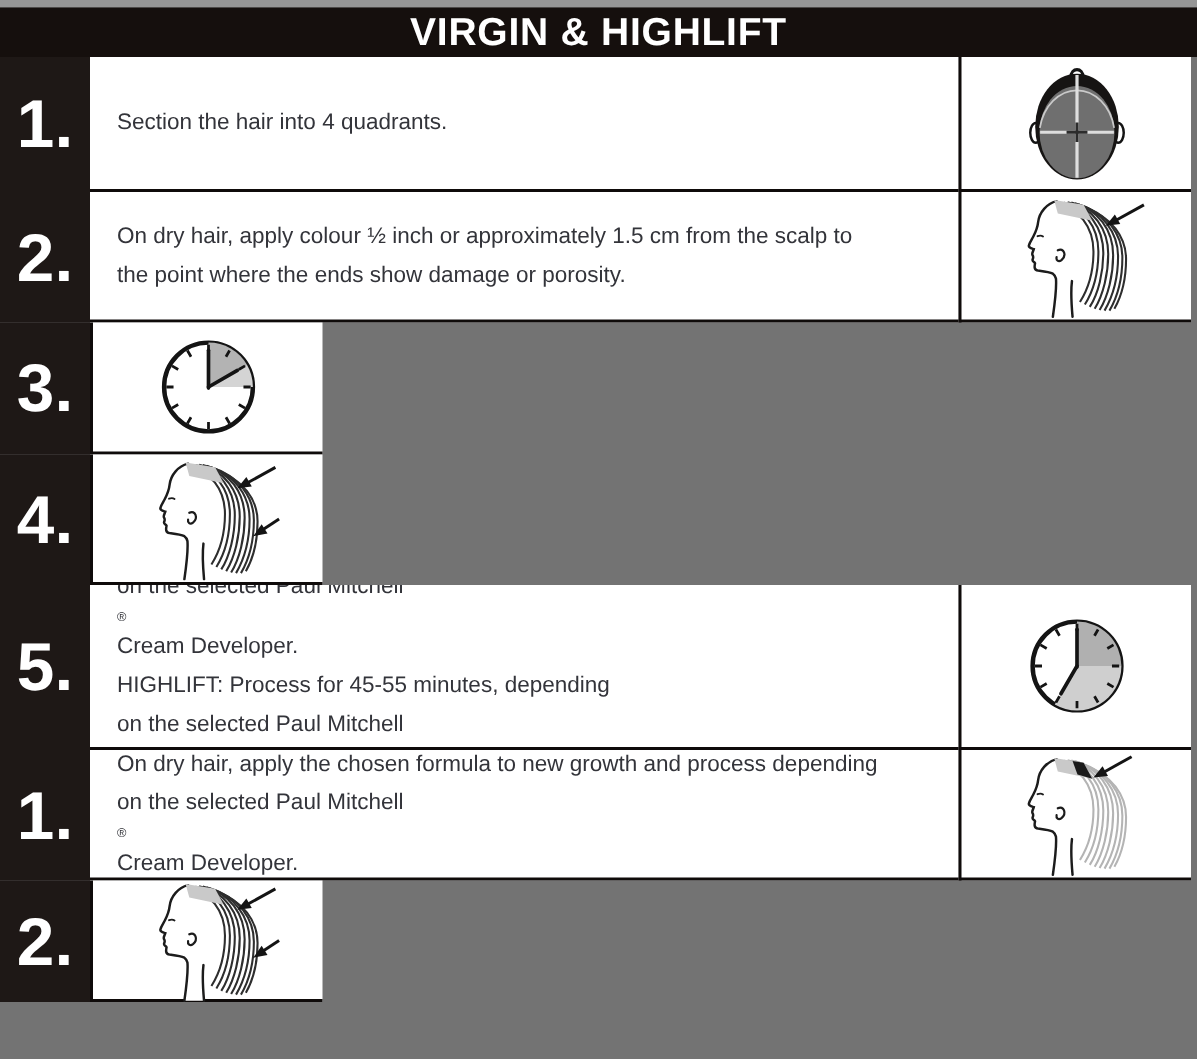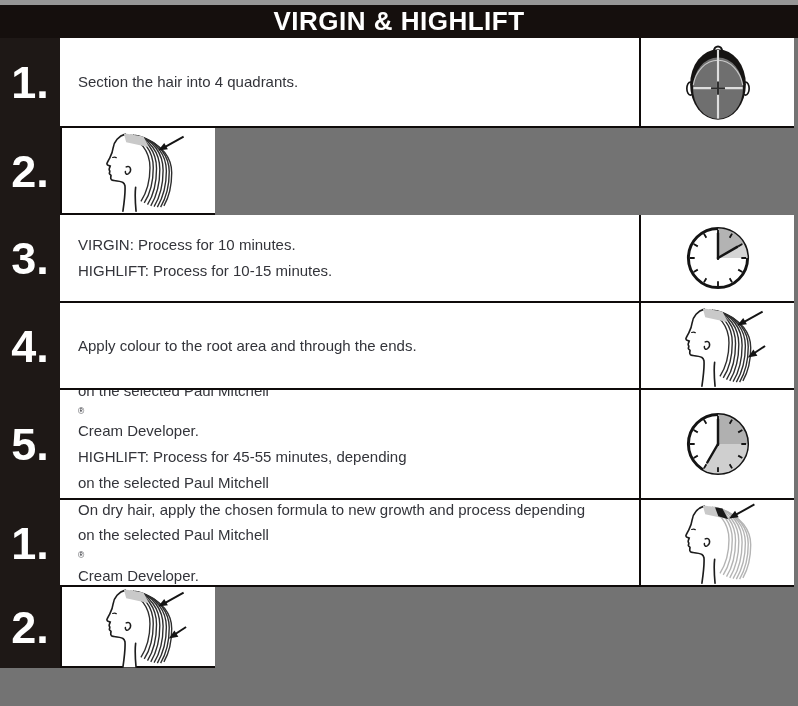--- a/index.html
+++ b/index.html
@@ -74,20 +74,21 @@
     <ellipse cx="50" cy="53" rx="34" ry="43" fill="#161413"></ellipse>
     <ellipse cx="50" cy="57.5" rx="30.5" ry="37.5" fill="#6f6f6f"></ellipse>
     <path d="M19.8,54 A30.8,38 0 0 1 80.2,54" fill="none" stroke="#c9c9c9" stroke-width="1.4"></path>
     <path d="M50,11 V94.5 M20,57.5 H80" stroke="#dedede" stroke-width="2.6" fill="none"></path>
     <path d="M50,49.5 V65.5 M41.5,57.5 H58.5" stroke="#2c2c2c" stroke-width="2.4" fill="none"></path>
   </svg>
       </div>
   </div>
     <div class="row" style="height: 87px;">
     <div class="num-cell">2.</div>
+    <div class="text-cell">On dry hair, apply colour ½ inch or approximately 1.5 cm from the scalp to<br>the point where the ends show damage or porosity.</div>
     <div class="icon-cell">
         <svg class="icon profile virgin one-arrow" viewBox="0 0 120 100">
     <path d="M44,5 C36,7 30,14 29,22 C28.5,27 27,30 25,34 C24,36 22,39 21.5,41 C21,43 24,43.5 25.5,44 C25,46 23.5,47.5 24.5,49 C25.5,50.5 25,51 24.5,52.5 C24,54 26,54.5 26.5,55.5 C26,58 25.5,61 29,61.5 C33,62 38,62.5 41,64 C42.5,65 43,66 43.5,68 C44,74 43,85 41,99 L57,99 C56,88 55.5,78 56.5,70 C57.5,55 58,35 56,18 Z" fill="#ffffff"></path>
     <path class="strand" d="M44,8 C62,10 74,26 74,46 C74,62 70,76 63,87"></path>
     <path class="strand" d="M47,7 C66,9 78,26 78,46 C78,62 74,78 67,89"></path>
     <path class="strand" d="M50,6.3 C70,9 82,27 82,47 C82,63 78,80 71,91"></path>
     <path class="strand" d="M53,6 C74,10 86,28 86,48 C86,64 82,81 75,92.5"></path>
     <path class="strand" d="M56,6.2 C78,11 90,29 90,49 C90,65 86,82 79,93.5"></path>
     <path class="strand" d="M59,6.8 C82,13 94,31 94,50 C94,66 90,82 83,94"></path>
     <path class="strand" d="M62,7.8 C86,15 97.5,33 97.5,51 C97.5,66 94,82 87,94"></path>
@@ -104,21 +105,20 @@
     </g>
     <g class="arrow-bottom">
       <path d="M118,50 L105,58.5" stroke="#141414" stroke-width="2.4" fill="none"></path>
       <polygon points="97,64 103.8,54.2 108.6,61.8" fill="#141414"></polygon>
     </g>
   </svg>
       </div>
   </div>
     <div class="row" style="height: 88px;">
     <div class="num-cell">3.</div>
-    <div class="text-cell">VIRGIN: Process for 10 minutes.<br>HIGHLIFT: Process for 10-15 minutes.</div>
     <div class="icon-cell">
         <svg class="icon clock short" viewBox="0 0 100 100">
     <circle cx="50" cy="50" r="40" fill="#ffffff" stroke="#141414" stroke-width="4"></circle>
     <g class="short-only">
       <path d="M50,50 L50,10 A40,40 0 0 1 84.64,30 Z" fill="#b3b3b3"></path>
       <path d="M50,50 L84.64,30 A40,40 0 0 1 90,50 Z" fill="#d4d4d4"></path>
     </g>
     <g class="long-only">
       <path d="M50,50 L50,10 A40,40 0 0 1 90,50 Z" fill="#b0b0b0"></path>
       <path d="M50,50 L90,50 A40,40 0 0 1 30,84.64 Z" fill="#cfcfcf"></path>
@@ -130,21 +130,20 @@
     </g>
     <g class="long-only" stroke="#141414" stroke-width="3.3" stroke-linecap="round" fill="none">
       <path d="M50,51 V17"></path>
             <path d="M50,50 L35.5,75"></path>
     </g>
   </svg>
       </div>
   </div>
     <div class="row" style="height: 87px;">
     <div class="num-cell">4.</div>
-    <div class="text-cell">Apply colour to the root area and through the ends.</div>
     <div class="icon-cell">
         <svg class="icon profile virgin" viewBox="0 0 120 100">
     <path d="M44,5 C36,7 30,14 29,22 C28.5,27 27,30 25,34 C24,36 22,39 21.5,41 C21,43 24,43.5 25.5,44 C25,46 23.5,47.5 24.5,49 C25.5,50.5 25,51 24.5,52.5 C24,54 26,54.5 26.5,55.5 C26,58 25.5,61 29,61.5 C33,62 38,62.5 41,64 C42.5,65 43,66 43.5,68 C44,74 43,85 41,99 L57,99 C56,88 55.5,78 56.5,70 C57.5,55 58,35 56,18 Z" fill="#ffffff"></path>
     <path class="strand" d="M44,8 C62,10 74,26 74,46 C74,62 70,76 63,87"></path>
     <path class="strand" d="M47,7 C66,9 78,26 78,46 C78,62 74,78 67,89"></path>
     <path class="strand" d="M50,6.3 C70,9 82,27 82,47 C82,63 78,80 71,91"></path>
     <path class="strand" d="M53,6 C74,10 86,28 86,48 C86,64 82,81 75,92.5"></path>
     <path class="strand" d="M56,6.2 C78,11 90,29 90,49 C90,65 86,82 79,93.5"></path>
     <path class="strand" d="M59,6.8 C82,13 94,31 94,50 C94,66 90,82 83,94"></path>
     <path class="strand" d="M62,7.8 C86,15 97.5,33 97.5,51 C97.5,66 94,82 87,94"></path>

